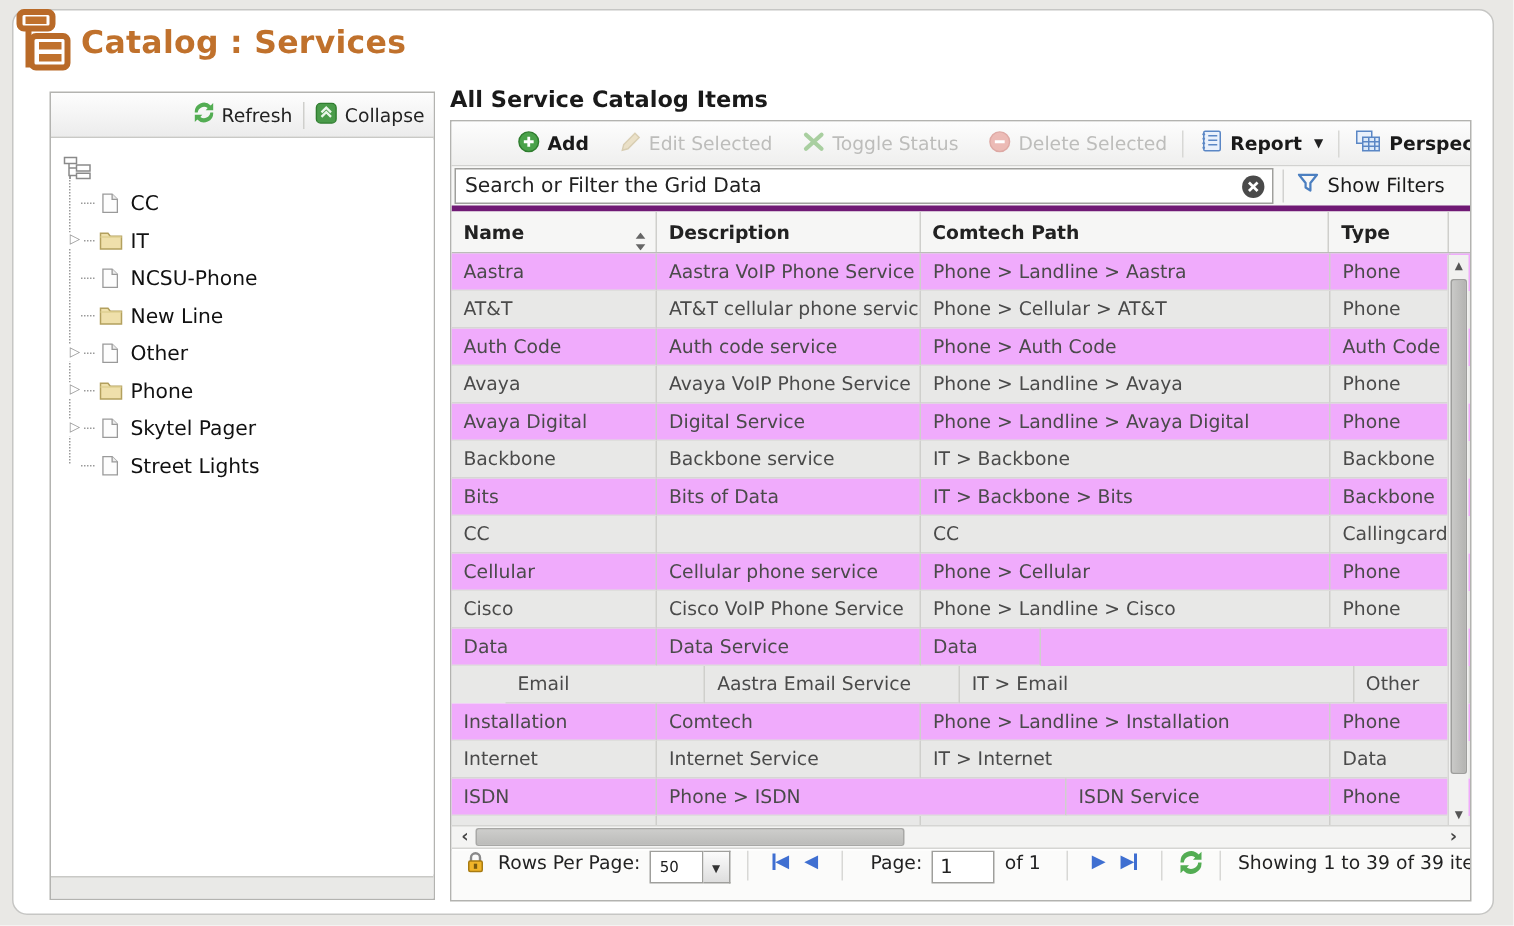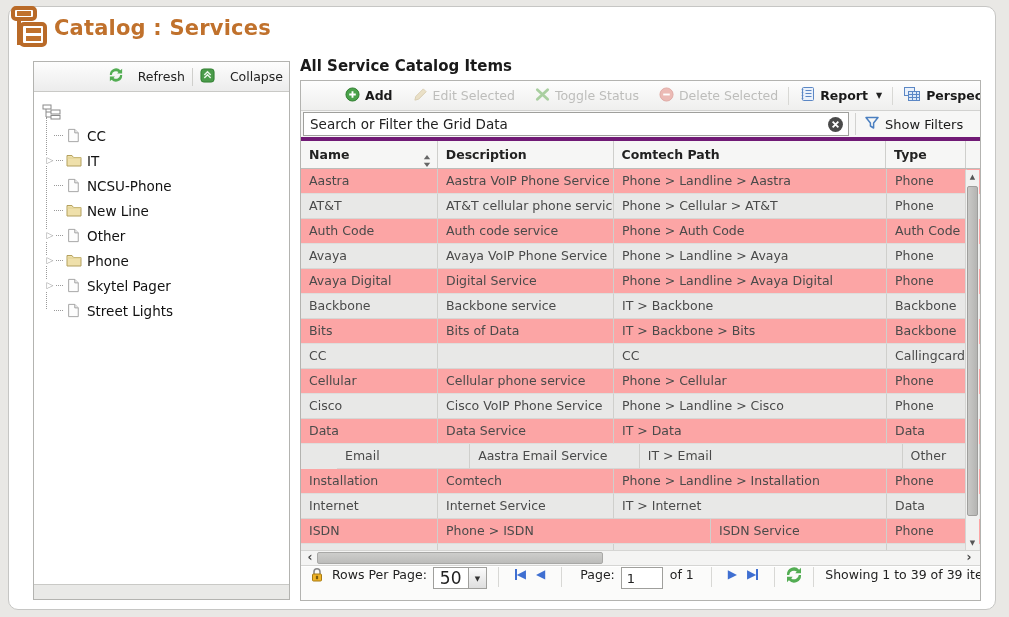--- a/index.html
+++ b/index.html
@@ -22,21 +22,21 @@
   
   .sidebar {
     position:absolute; left:33px; top:61px; width:257px; height:539px;
     border:1px solid #b3b3b0; background:#fff;
   }
   .sb-header {
     height:30px; background:linear-gradient(#fdfdfd,#ececec);
     border-bottom:1px solid #c9c9c6; display:flex; align-items:center;
     justify-content:flex-end; padding-right:6px; gap:7px;
   }
-  .sb-btn { display:flex; align-items:center; gap:15px; cursor:pointer; color:#222;text-align:center; }
+  .sb-btn { display:flex; align-items:center; gap:5px; cursor:pointer; color:#222;text-align:center; }
   .sb-sep { width:1px; height:18px; background:#cfcfcc; }
   .tree { position:absolute; top:31px; left:0; right:0; bottom:16px; background:#fff; overflow:hidden; }
   .tree-inner { position:relative; padding:8px 0 0 8px; }
   .tree-guide { position:absolute; left:12px; top:24px; bottom:14px; width:0; border-left:1px dotted #9a9a9a; }
   .tree-root { position:relative; height:22px; display:flex; align-items:center; }
   .tree-item { position:relative; height:25px; display:flex; align-items:center; cursor:pointer; }
   .tree-item .stub { position:absolute; left:12px; top:12px; width:9px; border-top:1px dotted #9a9a9a; }
   .tree-item .arrow { position:absolute; left:2px; top:7px; width:12px; font-size:9px; color:#9a9a9a; background:#fff; line-height:11px; text-align:center; }
   .tree-item .t-icon { margin-left:24px; width:16px; height:16px; display:inline-flex; }
   .tree-item .t-label { margin-left:5px; font-size:13.5px; color:#111; }
@@ -74,21 +74,21 @@
 
   .grid-header { display:flex; height:28px; background:#f6f6f5; border-bottom:1px solid #bcbcb9; }
   .gh-cell {
     font-weight:bold; color:#222; font-size:12.5px; line-height:27px; padding:0 6px 0 8px;
     border-right:1px solid #cfcfcc; white-space:nowrap; overflow:hidden; position:relative; cursor:pointer;
   }
   .gh-cell .sort { position:absolute; right:6px; top:8px; }
   .gh-fill { flex:1; border-right:none; }
 
   .grid-body { position:relative; }
-  .grid-row { display:flex; height:25px; background:#fca5a5; cursor:pointer; }
+  .grid-row { display:flex; height:25px; background:#f0abfc; cursor:pointer; }
   .grid-row.alt { background:#e8e8e7; }
   .gr-cell {
     font-size:12.5px; color:#4a4a4a; line-height:24px; padding:0 6px 0 8px;
     border-right:1px solid #cfcfcc; border-bottom:1px solid #dededc;
     white-space:nowrap; overflow:hidden;
   }
   .grid-row.alt .gr-cell { border-bottom:1px solid #d6d6d4; }
   .partial-wrap { height:6px; overflow:hidden; }
 
   
@@ -117,21 +117,21 @@
 
   
   .grid-footer {
     position:absolute; left:0; right:0; bottom:0; top:486px;
     background:#fbfbfa; display:flex; align-items:flex-start; padding-left:8px;
     white-space:nowrap; overflow:hidden; color:#222; font-size:12.5px;
   }
   .gf-sep { width:1px; height:20px; background:#d8d8d5; margin:0 11px; flex:none; }
   .gf-label { margin:0 6px 0 7px; }
   .rpp-select { display:flex; cursor:pointer; }
-  .rpp-value { width:36px; height:22px; border:1px solid #9f9f9c; background:#fff; line-height:21px; padding-left:6px; font-size:17px; }
+  .rpp-value { width:36px; height:22px; border:1px solid #9f9f9c; background:#fff; line-height:21px; padding-left:6px; font-size:10px; }
   .rpp-btn { width:18px; height:22px; border:1px solid #9f9f9c; border-left:none; background:linear-gradient(#fbfbfb,#dedede); text-align:center; font-size:7px; line-height:22px; color:#333; }
   .pg-ico { color:#3f6fd1; font-size:12px; cursor:pointer; display:inline-flex; align-items:center; margin:0 5px; }
   .pg-ico .bar { width:2px; height:11px; background:#3f6fd1; }
   .page-input { width:42px; height:22px; border:1px solid #9f9f9c; font-family:inherit; font-size:13px; padding-left:5px; color:#222; }
   .gf-refresh { cursor:pointer; display:inline-flex; }
   .showing { color:#222; }
 </style>
 </head>
 <body>
 
@@ -448,21 +448,20 @@
       </div>
       <div class="grid-row alt">
         <div class="gr-cell" style="width: 137px;">Cisco</div>
         <div class="gr-cell" style="width: 176px;">Cisco VoIP Phone Service</div>
         <div class="gr-cell" style="width: 273px;">Phone &gt; Landline &gt; Cisco</div>
         <div class="gr-cell" style="width: 80px;">Phone</div>
       </div>
       <div class="grid-row">
         <div class="gr-cell" style="width: 137px;">Data</div>
         <div class="gr-cell" style="width: 176px;">Data Service</div>
-        <div class="gr-cell" style="width: 273px;">IT &gt; Data</div>
         <div class="gr-cell" style="width: 80px;">Data</div>
       </div>
       <div class="grid-row alt">
         <div class="gr-cell" style="width: 138px; margin-left: 36px;">Email</div>
         <div class="gr-cell" style="width: 176px;">Aastra Email Service</div>
         <div class="gr-cell" style="width: 273px;">IT &gt; Email</div>
         <div class="gr-cell" style="width: 80px;">Other</div>
       </div>
       <div class="grid-row">
         <div class="gr-cell" style="width: 137px;">Installation</div>

